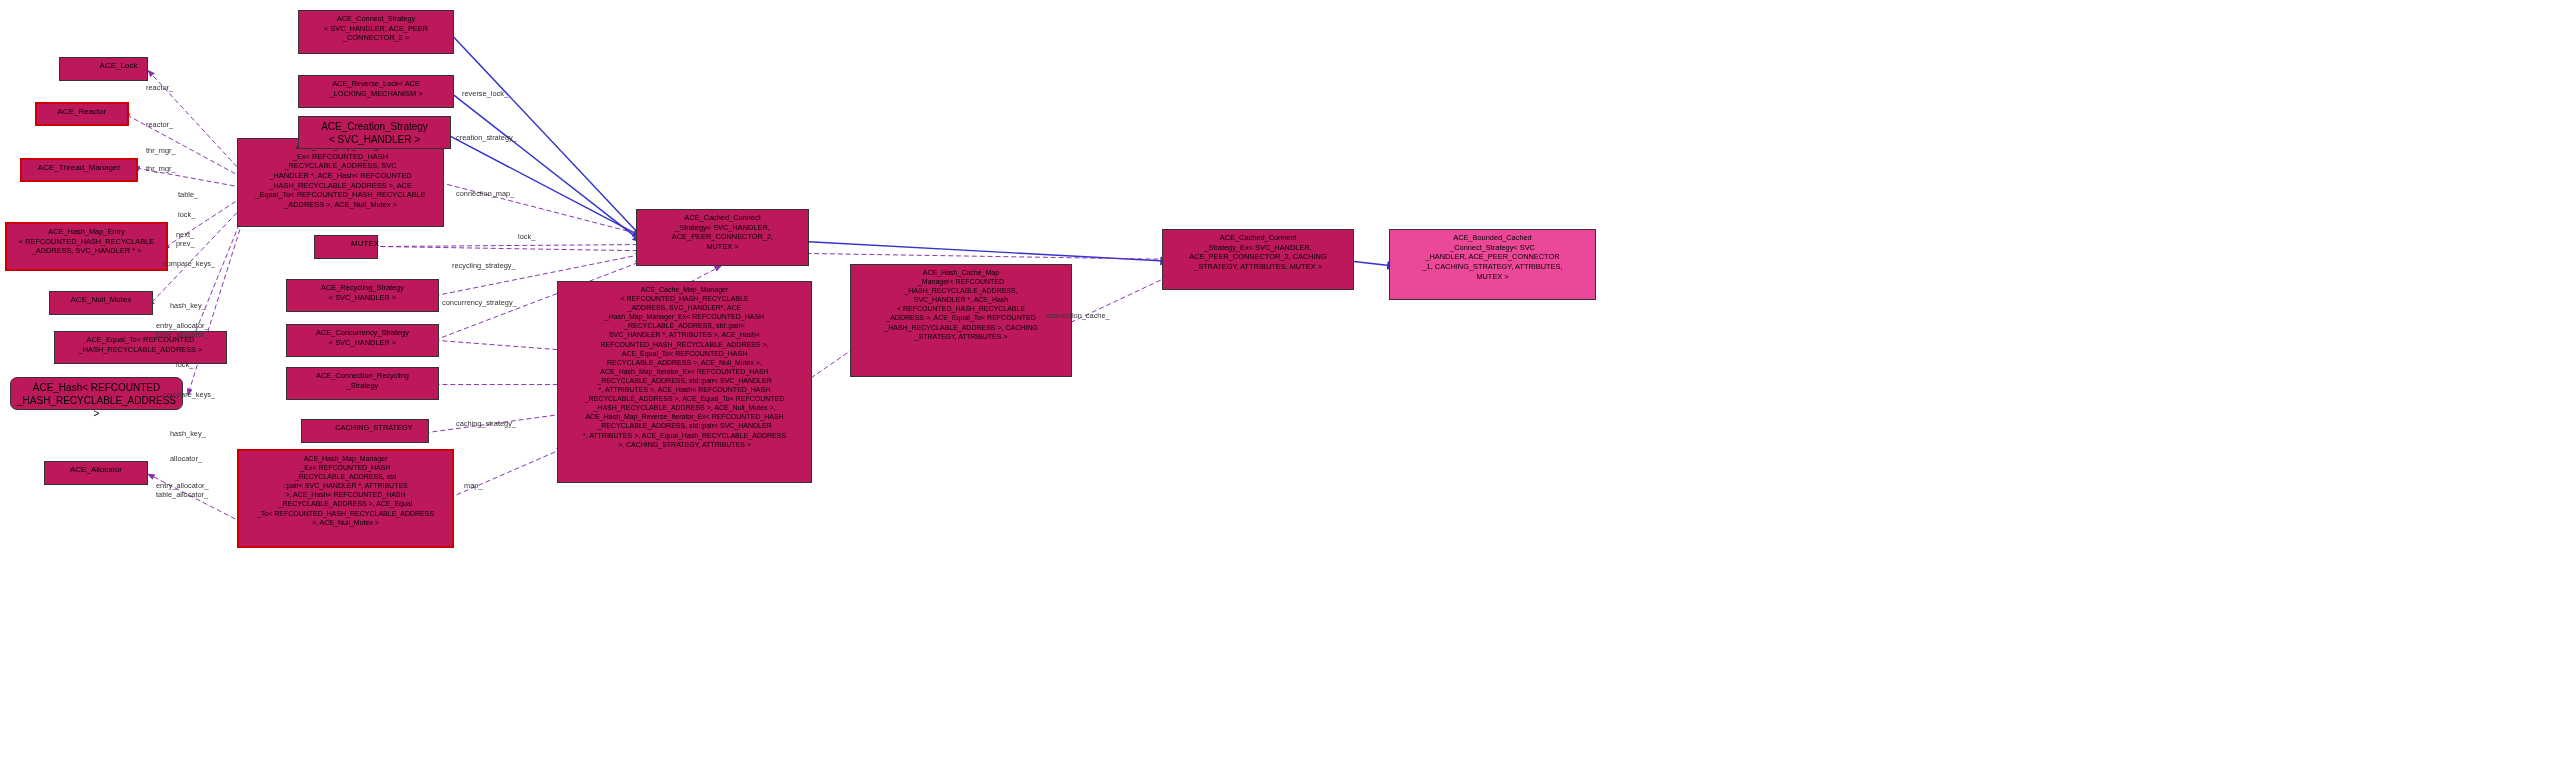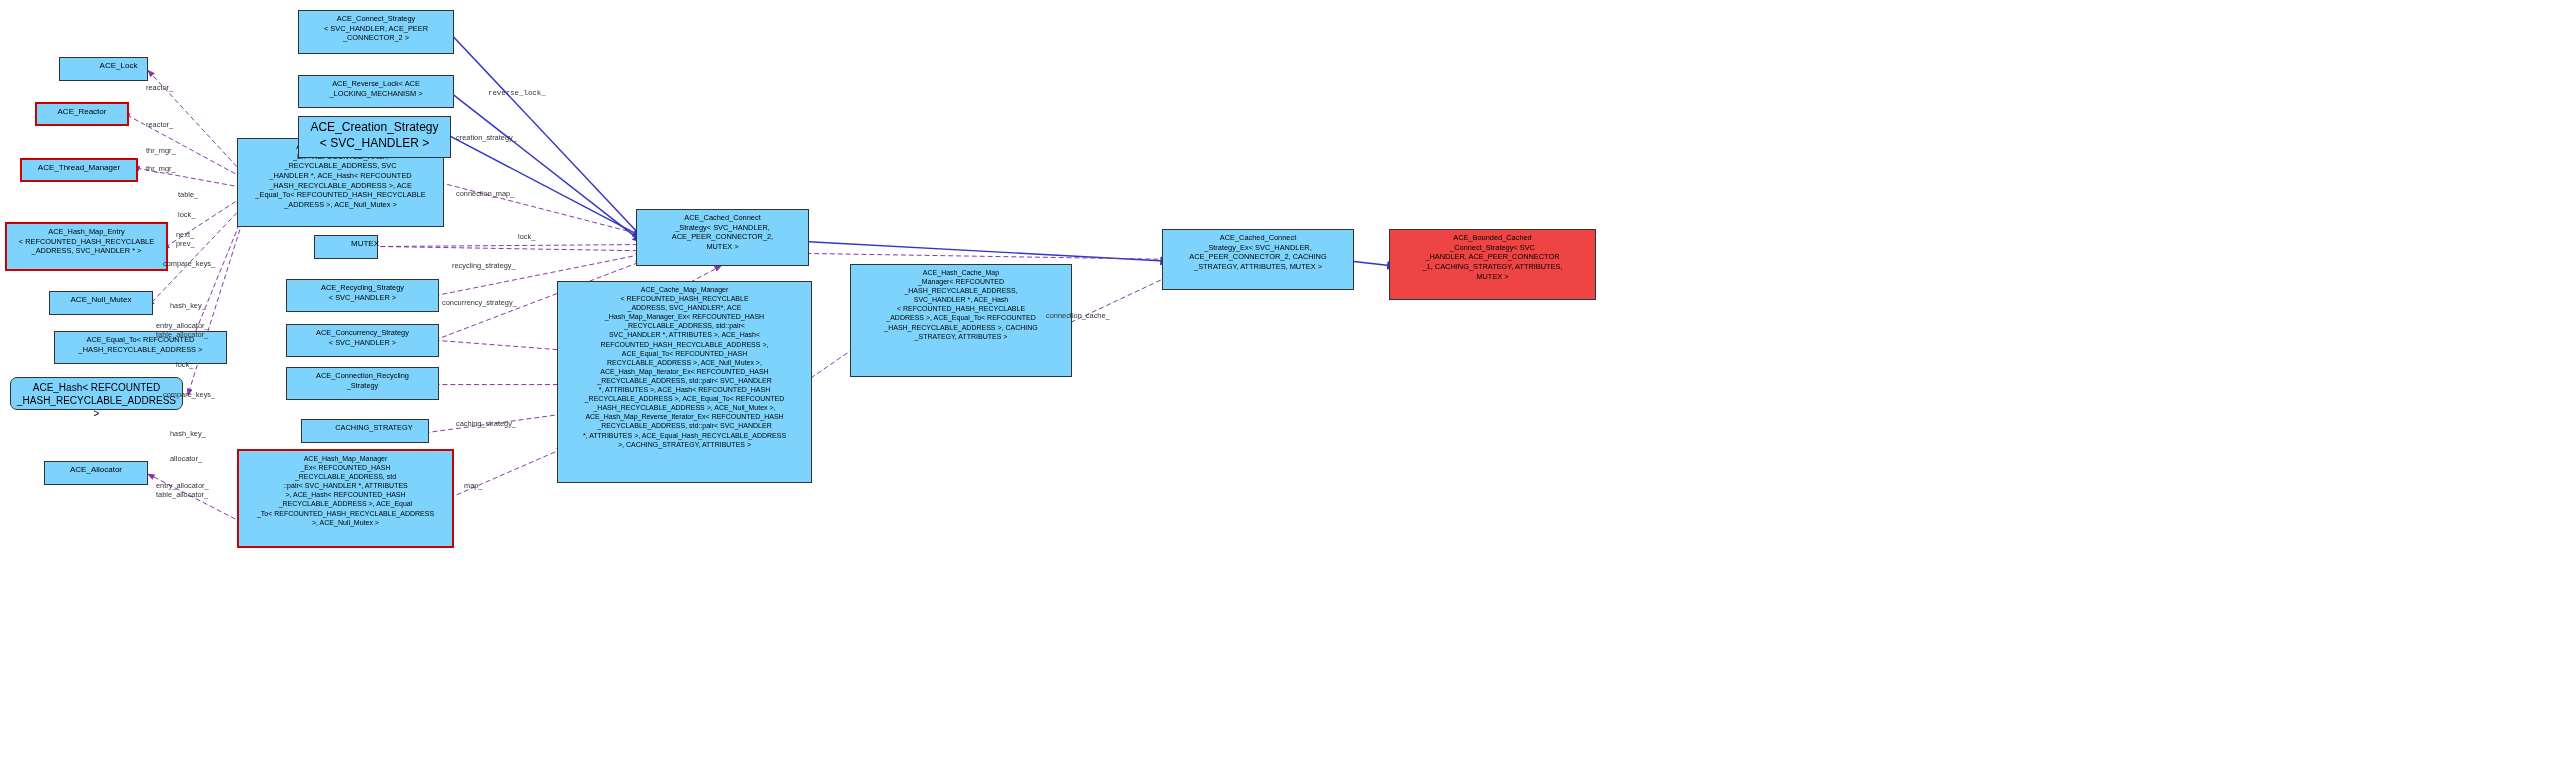--- a/index.html
+++ b/index.html
@@ -14,31 +14,31 @@
     }
     .diagram-container {
       position: relative;
       width: 2576px;
       height: 778px;
       background: #fff;
     }
     .node {
       position: absolute;
       border: 1px solid #333;
-      background: #7dd3fc;
+      background: #be185d;
       padding: 3px 5px;
       font-size: 8px;
       text-align: center;
       line-height: 1.3;
     }
     .node.red-border {
       border: 2px solid #cc0000;
     }
     .node.gray-bg {
-      background: #ef4444;
+      background: #ec4899;
     }
     .edge-label {
       position: absolute;
       font-size: 7.4px;
       color: #333;
       background: transparent;
       white-space: nowrap;
     }
     svg.edges {
       position: absolute;
@@ -177,21 +177,21 @@
   </div>
 
   <div class="node" style="left:298px; top:10px; width:156px; height:44px; font-size:7.4px;">
     <span>ACE_Connect_Strategy<br>&lt; SVC_HANDLER, ACE_PEER<br>_CONNECTOR_2 &gt;</span>
   </div>
 
   <div class="node" style="left:298px; top:75px; width:156px; height:33px; font-size:7.4px;">
     <span>ACE_Reverse_Lock&lt; ACE<br>_LOCKING_MECHANISM &gt;</span>
   </div>
 
-  <div class="node" style="left:298px; top:116px; width:153px; height:42px; font-size:12px;">
+  <div class="node" style="left:298px; top:116px; width:153px; height:33px; font-size:10px;">
     <span>ACE_Creation_Strategy<br>&lt; SVC_HANDLER &gt;</span>
   </div>
 
   <div class="node" style="left:636px; top:209px; width:173px; height:57px; font-size:7.4px;">
     <span>ACE_Cached_Connect<br>_Strategy&lt; SVC_HANDLER,<br>ACE_PEER_CONNECTOR_2,<br>MUTEX &gt;</span>
   </div>
 
   <div class="node" style="left:557px; top:281px; width:255px; height:202px; font-size:7px; text-align:center;">
     <span>ACE_Cache_Map_Manager<br>&lt; REFCOUNTED_HASH_RECYCLABLE<br>_ADDRESS, SVC_HANDLER*, ACE<br>_Hash_Map_Manager_Ex&lt; REFCOUNTED_HASH<br>_RECYCLABLE_ADDRESS, std::pair&lt;<br>SVC_HANDLER *, ATTRIBUTES &gt;, ACE_Hash&lt;<br>REFCOUNTED_HASH_RECYCLABLE_ADDRESS &gt;,<br>ACE_Equal_To&lt; REFCOUNTED_HASH<br>RECYCLABLE_ADDRESS &gt;, ACE_Null_Mutex &gt;,<br>ACE_Hash_Map_Iterator_Ex&lt; REFCOUNTED_HASH<br>_RECYCLABLE_ADDRESS, std::pair&lt; SVC_HANDLER<br>*, ATTRIBUTES &gt;, ACE_Hash&lt; REFCOUNTED_HASH<br>_RECYCLABLE_ADDRESS &gt;, ACE_Equal_To&lt; REFCOUNTED<br>_HASH_RECYCLABLE_ADDRESS &gt;, ACE_Null_Mutex &gt;,<br>ACE_Hash_Map_Reverse_Iterator_Ex&lt; REFCOUNTED_HASH<br>_RECYCLABLE_ADDRESS, std::pair&lt; SVC_HANDLER<br>*, ATTRIBUTES &gt;, ACE_Equal_Hash_RECYCLABLE_ADDRESS<br>&gt;, CACHING_STRATEGY, ATTRIBUTES &gt;</span>
   </div>
@@ -216,21 +216,21 @@
   <div class="edge-label" style="left:178px; top:210px;">lock_</div>
   <div class="edge-label" style="left:176px; top:230px;">next_<br>prev_</div>
   <div class="edge-label" style="left:163px; top:259px;">compare_keys_</div>
   <div class="edge-label" style="left:170px; top:301px;">hash_key_</div>
   <div class="edge-label" style="left:156px; top:321px;">entry_allocator_<br>table_allocator_</div>
   <div class="edge-label" style="left:176px; top:360px;">lock_</div>
   <div class="edge-label" style="left:163px; top:390px;">compare_keys_</div>
   <div class="edge-label" style="left:170px; top:429px;">hash_key_</div>
   <div class="edge-label" style="left:170px; top:454px;">allocator_</div>
   <div class="edge-label" style="left:156px; top:481px;">entry_allocator_<br>table_allocator_</div>
-  <div class="edge-label" style="left:488px; top:89px;font-family:Liberation Mono, monospace;">reverse_lock_</div>
+  <div class="edge-label" style="left:462px; top:89px;">reverse_lock_</div>
   <div class="edge-label" style="left:456px; top:133px;">creation_strategy_</div>
   <div class="edge-label" style="left:456px; top:189px;">connection_map_</div>
   <div class="edge-label" style="left:518px; top:232px;">lock_</div>
   <div class="edge-label" style="left:452px; top:261px;">recycling_strategy_</div>
   <div class="edge-label" style="left:442px; top:298px;">concurrency_strategy_</div>
   <div class="edge-label" style="left:456px; top:419px;">caching_strategy_</div>
   <div class="edge-label" style="left:464px; top:481px;">map_</div>
   <div class="edge-label" style="left:1046px; top:311px;">connection_cache_</div>
 </div>
 

